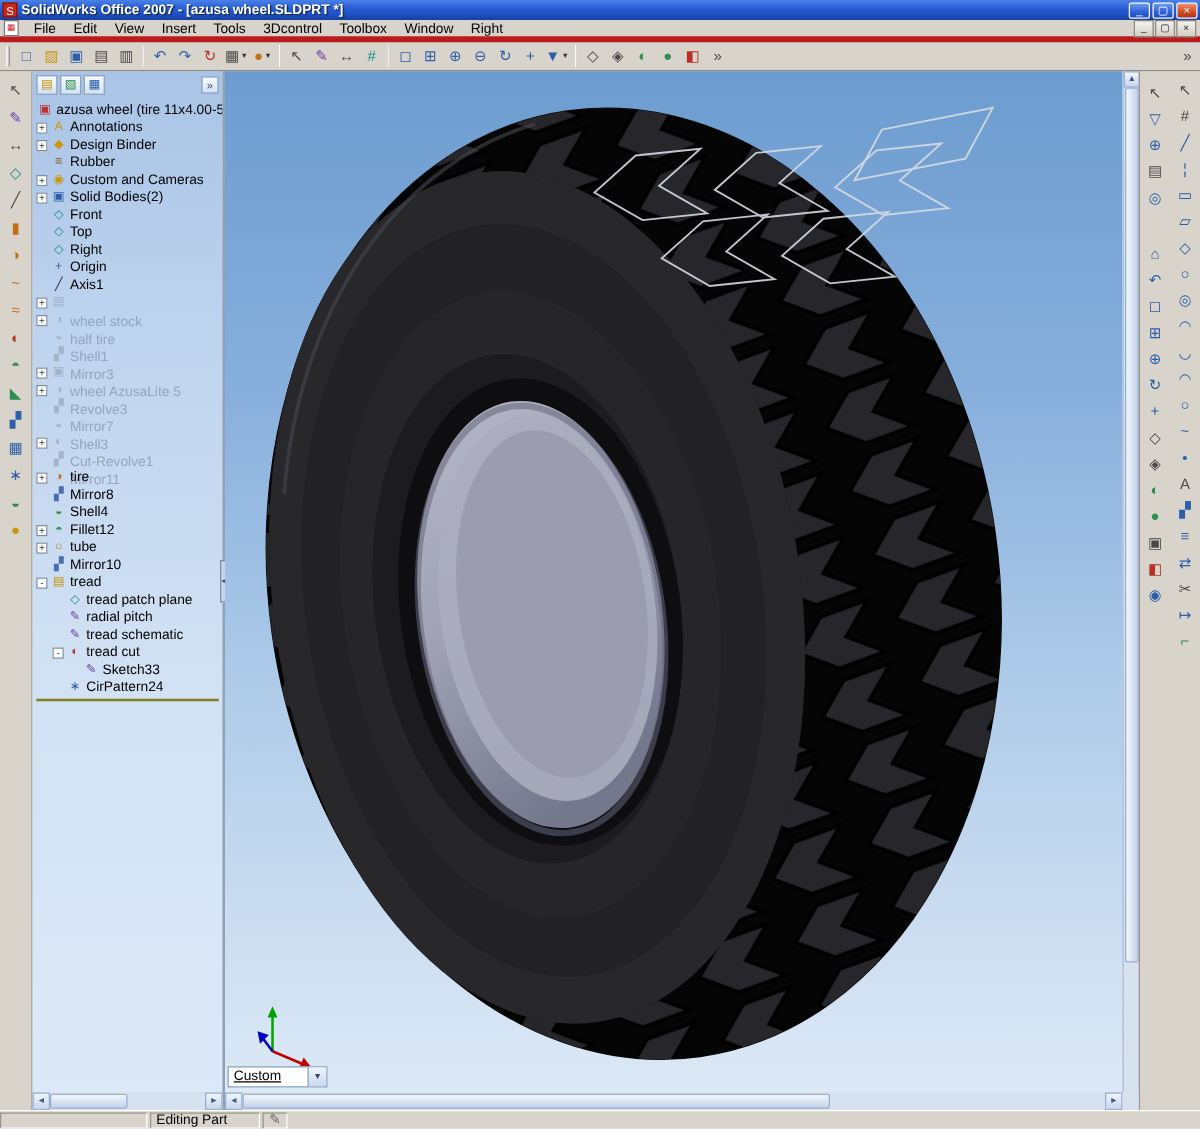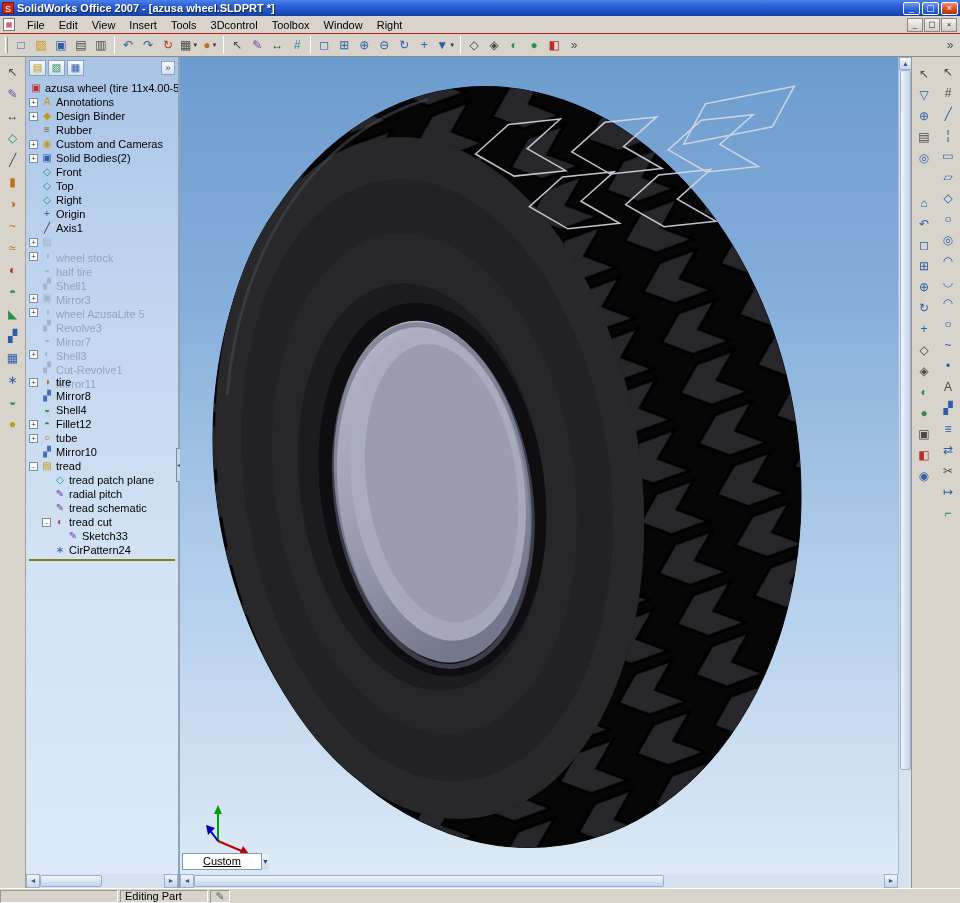--- a/index.html
+++ b/index.html
@@ -13,21 +13,21 @@
   .app-logo{width:12px;height:12px;background:#C22A1E;color:#fff;font-size:9px;line-height:12px;
     text-align:center;margin-right:3px;border:1px solid #7E150E;flex:none;}
   .title-text{font-weight:bold;font-size:11px;white-space:nowrap;text-shadow:1px 1px 1px #123;}
   .tb-btns{margin-left:auto;display:flex;gap:2px;}
   .cap-btn{width:17px;height:13px;border:1px solid #fff;border-radius:2px;color:#fff;font-size:9px;
     line-height:11px;text-align:center;background:linear-gradient(#6E9AEC,#2E62D8 60%,#1E4FC4);}
   .cap-btn.close{background:linear-gradient(#F0926E,#D24A20 60%,#B03410);}
 
   
   .menubar{position:absolute;left:0;top:16px;width:960px;height:18px;background:#D8D4CC;
-    border-bottom:1px solid #b91c1c;display:flex;align-items:center;}
+    border-bottom:5px solid #b91c1c;display:flex;align-items:center;}
   .doc-icon{width:12px;height:13px;background:#fff;border:1px solid #7A7670;margin:0 5px 0 3px;
     font-size:7px;color:#C23;text-align:center;line-height:12px;flex:none;}
   .menu-item{padding:2px 7px;color:#000;cursor:default;}
   .mdi-btns{margin-left:auto;display:flex;gap:1px;padding-right:3px;}
   .mdi-btn{width:16px;height:14px;border:1px solid #8E8A82;background:linear-gradient(#F4F2EE,#D2CEC6);
     font-size:8px;line-height:12px;text-align:center;color:#222;}
 
   
   .toolbar{position:absolute;left:0;top:34px;width:960px;height:23px;background:#D8D4CC;
     border-bottom:1px solid #8E8A82;display:flex;align-items:center;padding-left:2px;}
@@ -102,21 +102,21 @@
   [data-tone="purple"]{color:#6B3FA0;}
   [data-tone="teal"]{color:#1F8F8F;}
   [data-tone="gray"]{color:#4A4A4A;}
 
   
   .viewport{position:absolute;left:180px;top:57px;width:718px;height:817px;
     background:linear-gradient(180deg,#6C9CCF 0%,#86AEDB 30%,#AECBE9 60%,#CDDEF1 85%,#DCE9F6 100%);
     overflow:hidden;}
   .custom-combo{position:absolute;left:2px;bottom:4px;width:80px;height:17px;border:1px solid #7F9DB9;
     background:#fff;display:flex;}
-  .custom-value{flex:1;font-size:11px;padding:1px 20px;color:#000;text-decoration:underline;}
+  .custom-value{flex:1;font-size:11px;padding:1px 4px;color:#000;text-decoration:underline;}
   .combo-arrow{width:15px;background:linear-gradient(#EFF4FB,#C9D9EE);border-left:1px solid #7F9DB9;
     font-size:7px;text-align:center;line-height:15px;color:#2F466B;}
 
   
   .vscroll{position:absolute;left:898px;top:57px;width:13px;height:817px;background:#D7E2F1;
     border-left:1px solid #A8BBD6;display:flex;flex-direction:column;}
   .hscroll-vp{position:absolute;left:180px;top:874px;width:718px;height:14px;background:#D7E2F1;display:flex;}
   .hscroll-tree{position:absolute;left:26px;top:874px;width:152px;height:14px;background:#D7E2F1;display:flex;}
   .scroll-corner{position:absolute;left:898px;top:874px;width:13px;height:14px;background:#D7E2F1;}
   .scroll-btn{width:13px;height:13px;background:linear-gradient(#F0F5FB,#C8D7EC);border:1px solid #98AFD0;

